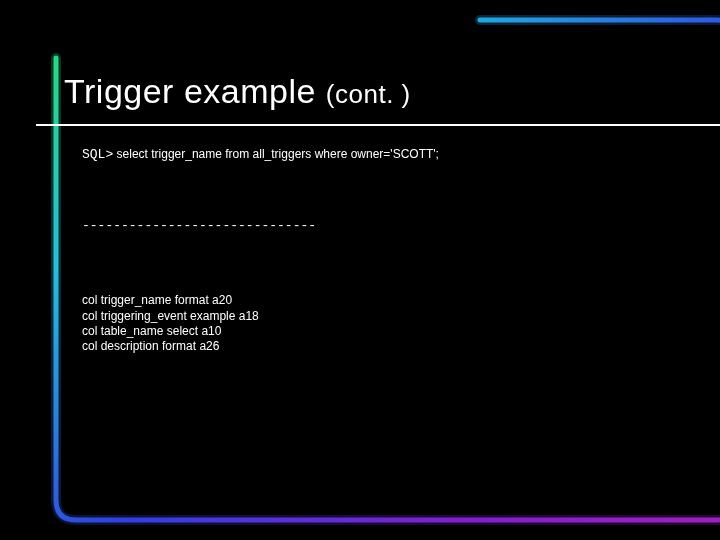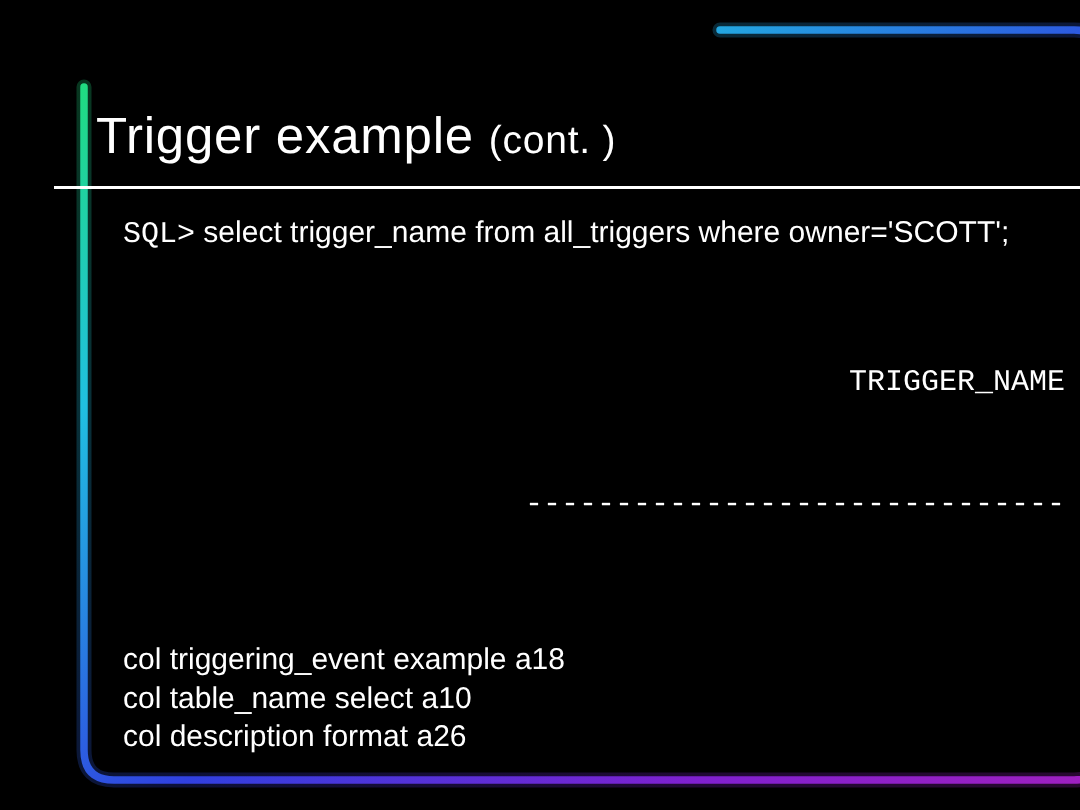--- a/index.html
+++ b/index.html
@@ -58,27 +58,26 @@
     position: absolute;
     left: 46px;
     top: 142px;
     right: 46px;
     color: #fff;
     font-size: 16px;
     line-height: 1.35;
   }
   .mono {
     font-family: "Courier New", Courier, monospace;
-    font-size: 20px;
+    font-size: 13px;
     white-space: pre;
-    text-align: right;
   }
   .sans {
     font-family: Verdana, Geneva, sans-serif;
-    font-size: 20px;
+    font-size: 12px;
   }
   .prompt-line {
     margin-bottom: 18px;
   }
   .trig-block {
     margin-bottom: 24px;
   }
   .script-block {
     line-height: 1.28;
   }
@@ -125,25 +124,25 @@
   </div>
   <div class="title-underline"></div>
 
   <div class="body">
 
     <div class="prompt-line">
       <span class="mono">SQL&gt;</span><span class="sans"> select trigger_name from all_triggers where owner='SCOTT';</span>
     </div>
 
     <div class="trig-block mono">
-      <div>TRIGGER_NAME</div>
       <div>------------------------------</div>
     </div>
 
     <div class="script-block sans">
+      <div>col trigger_name format a20</div>
       <div>col triggering_event example a18</div>
       <div>col table_name select a10</div>
       <div>col description format a26</div>
 
     </div>
 
   </div>
 
 </div>
 

